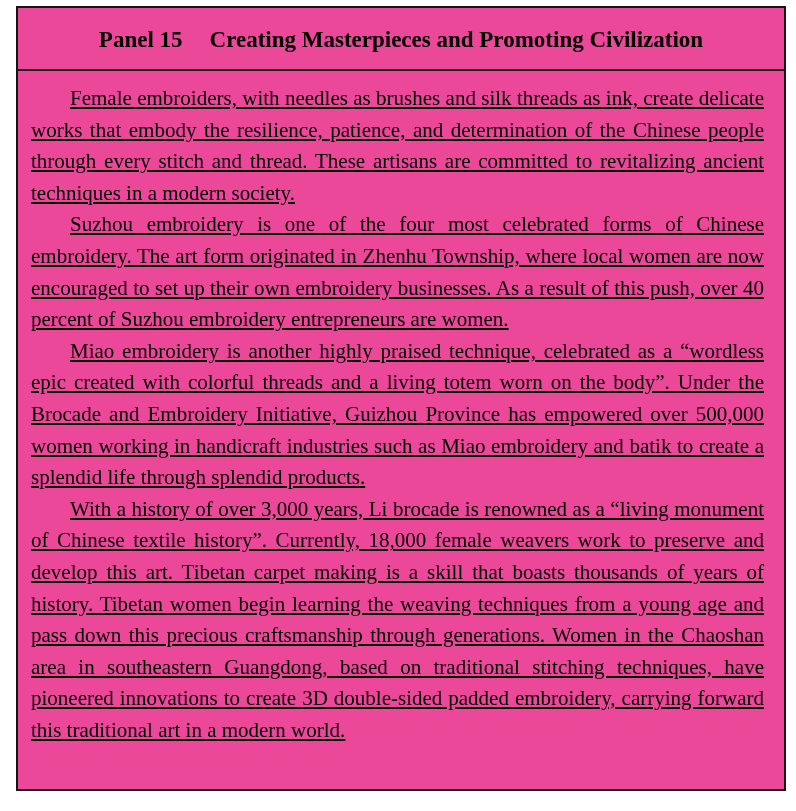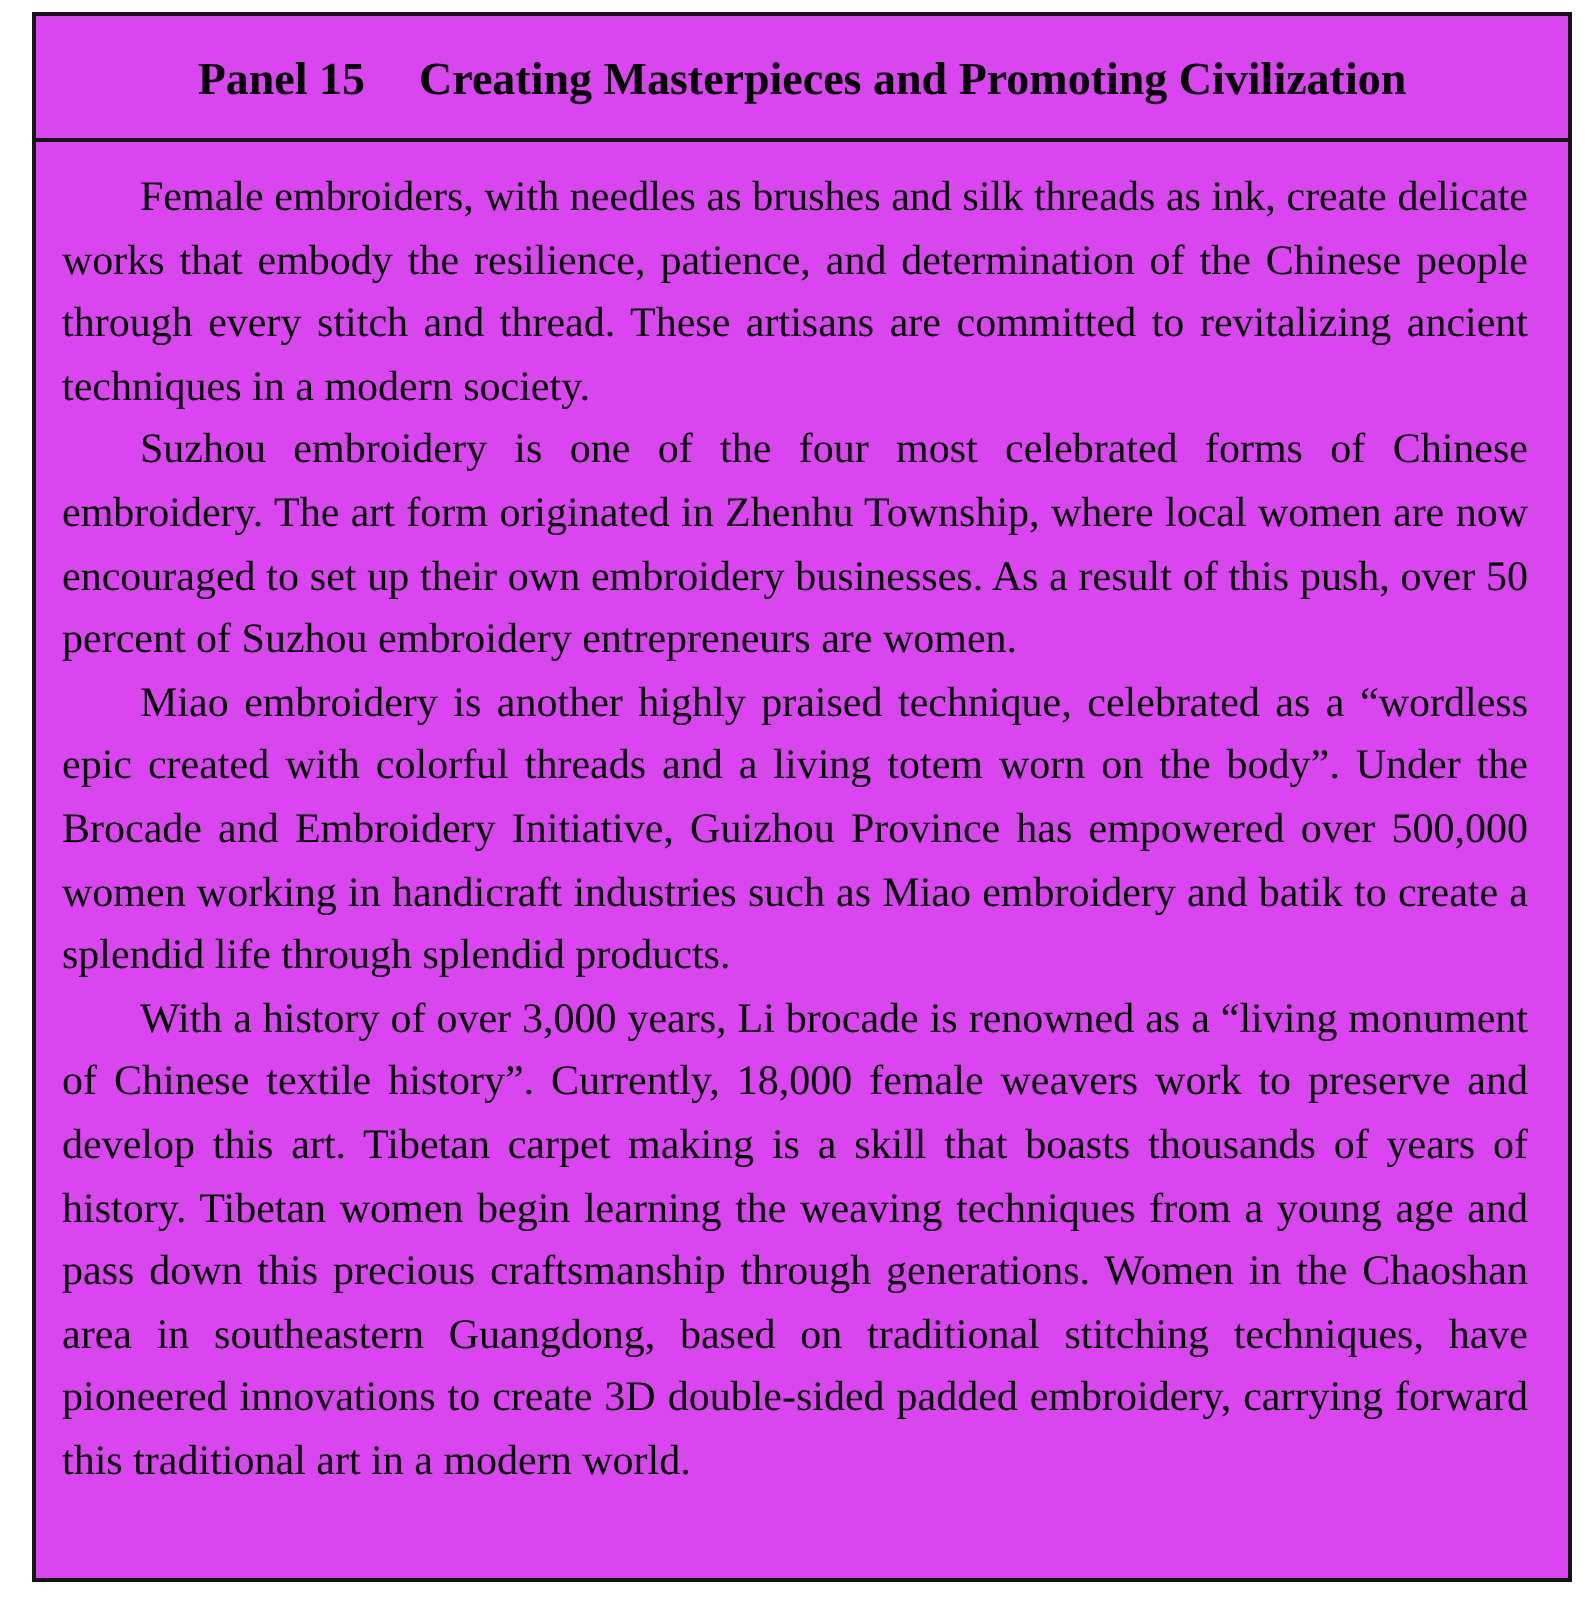--- a/index.html
+++ b/index.html
@@ -17,21 +17,21 @@
     color: #000000;
   }
   .panel-box {
     position: absolute;
     left: 16px;
     top: 6px;
     width: 770px;
     height: 785px;
     box-sizing: border-box;
     border: 2px solid #141414;
-    background: #d946ef;
+    background: #ec4899;
   }
   .panel-header {
     box-sizing: border-box;
     border-bottom: 2px solid #141414;
     padding: 15px 10px 13px 10px;
     text-align: center;
     font-weight: bold;
     font-size: 23px;
     line-height: 33px;
     white-space: nowrap;
@@ -39,35 +39,36 @@
   .title-gap {
     display: inline-block;
     width: 27px;
   }
   .panel-body {
     box-sizing: border-box;
     padding: 12px 20px 0 13px;
     font-size: 21px;
     line-height: 31.6px;
     text-align: justify;
+    text-decoration: underline;
   }
   .para {
     margin: 0;
     padding: 0;
     text-indent: 39px;
   }
 </style>
 </head>
 <body>
 
 <div class="page">
   <div class="panel-box">
     <div class="panel-header">
       <div class="title-line"><span>Panel 15</span><span class="title-gap"></span><span>Creating Masterpieces and Promoting Civilization</span></div>
     </div>
     <div class="panel-body">
       <p class="para">Female embroiders, with needles as brushes and silk threads as ink, create delicate works that embody the resilience, patience, and determination of the Chinese people through every stitch and thread. These artisans are committed to revitalizing ancient techniques in a modern society.</p>
-      <p class="para">Suzhou embroidery is one of the four most celebrated forms of Chinese embroidery. The art form originated in Zhenhu Township, where local women are now encouraged to set up their own embroidery businesses. As a result of this push, over 50 percent of Suzhou embroidery entrepreneurs are women.</p>
+      <p class="para">Suzhou embroidery is one of the four most celebrated forms of Chinese embroidery. The art form originated in Zhenhu Township, where local women are now encouraged to set up their own embroidery businesses. As a result of this push, over 40 percent of Suzhou embroidery entrepreneurs are women.</p>
       <p class="para">Miao embroidery is another highly praised technique, celebrated as a “wordless epic created with colorful threads and a living totem worn on the body”. Under the Brocade and Embroidery Initiative, Guizhou Province has empowered over 500,000 women working in handicraft industries such as Miao embroidery and batik to create a splendid life through splendid products.</p>
       <p class="para">With a history of over 3,000 years, Li brocade is renowned as a “living monument of Chinese textile history”. Currently, 18,000 female weavers work to preserve and develop this art. Tibetan carpet making is a skill that boasts thousands of years of history. Tibetan women begin learning the weaving techniques from a young age and pass down this precious craftsmanship through generations. Women in the Chaoshan area in southeastern Guangdong, based on traditional stitching techniques, have pioneered innovations to create 3D double-sided padded embroidery, carrying forward this traditional art in a modern world.</p>
     </div>
   </div>
 </div>
 
 </body></html>

